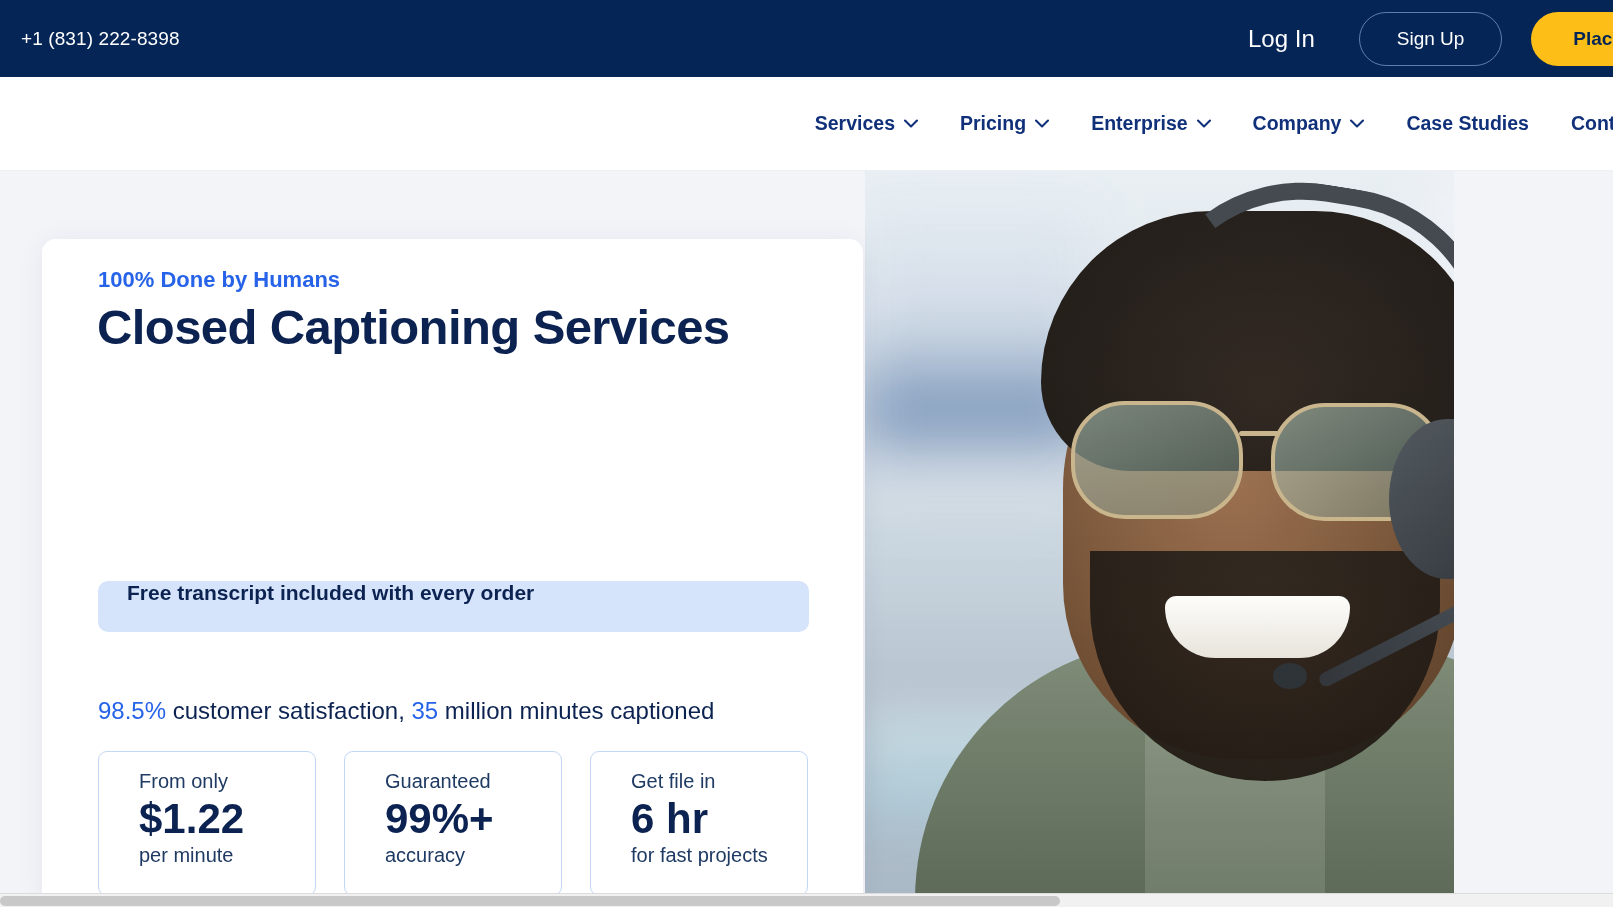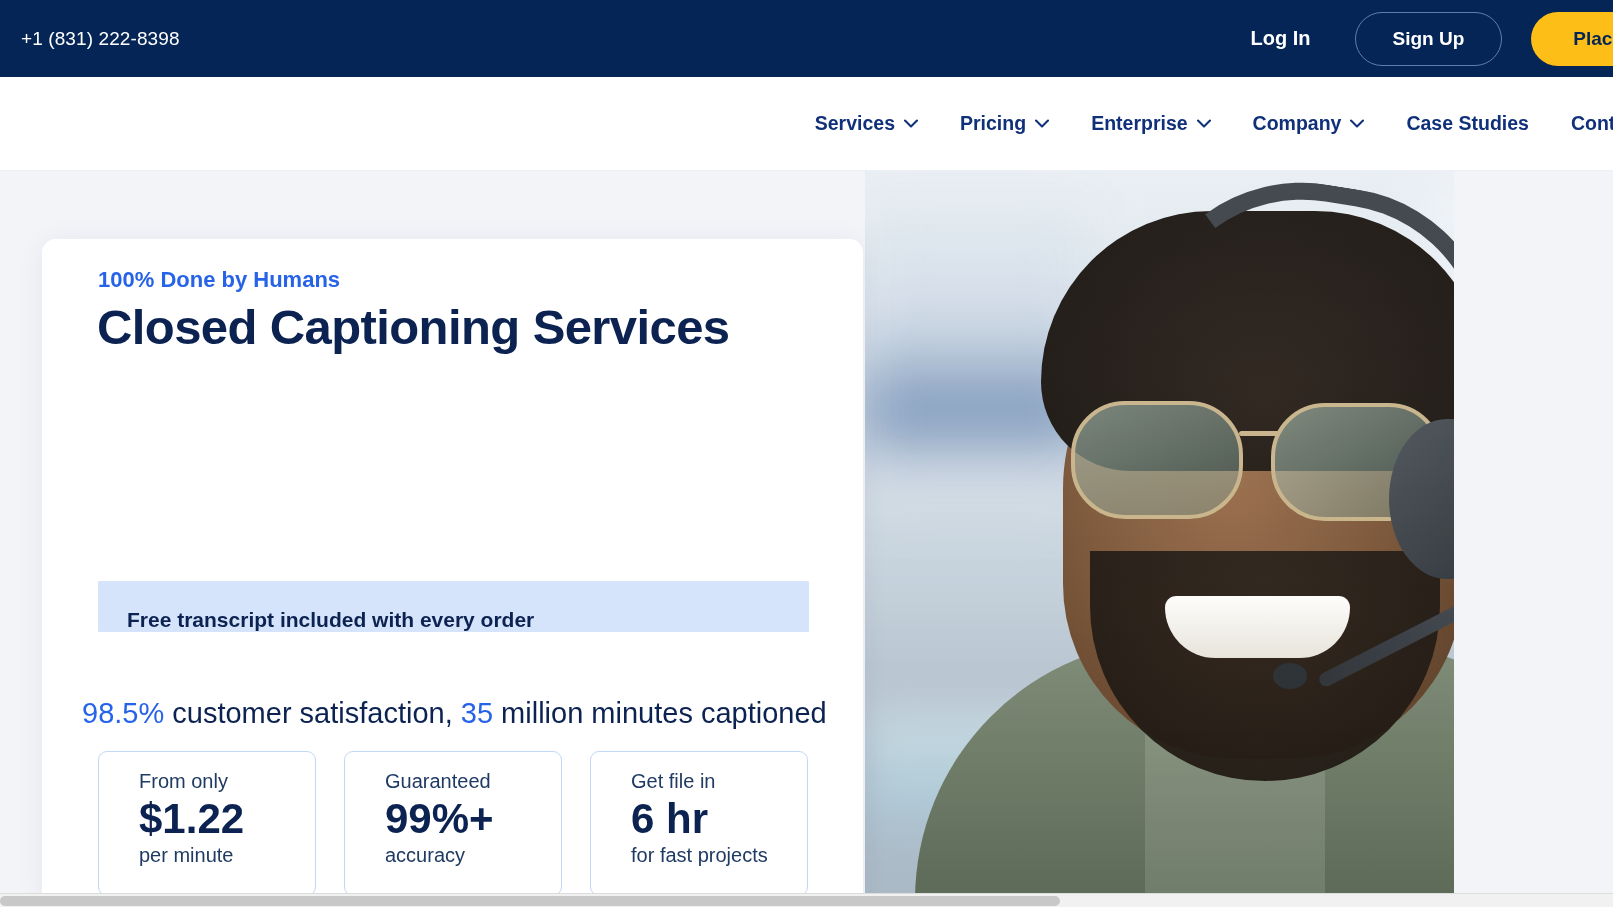--- a/index.html
+++ b/index.html
@@ -28,31 +28,31 @@
     white-space: nowrap;
   }
   .topbar-right {
     margin-left: auto;
     display: flex; align-items: center;
     height: 100%;
     padding-right: 0;
   }
   .login-link {
     color: #ffffff;
-    font-size: 20px;
-    font-weight: 700;
+    font-size: 24px;
+    font-weight: 400;
     margin-right: 44px;
     white-space: nowrap;
   }
   .signup-btn {
     border: 1.5px solid #5d7fae;
     border-radius: 40px;
     color: #ffffff;
     font-size: 19px;
-    font-weight: 700;
+    font-weight: 400;
     padding: 15px 37px;
     background: transparent;
     white-space: nowrap;
   }
   .place-btn {
     margin-left: 29px;
     background: #fdbf17;
     color: #042556;
     font-size: 19px;
     font-weight: 700;
@@ -269,33 +269,33 @@
     color: #0c2352;
     font-size: 49px;
     font-weight: 700;
     letter-spacing: -0.6px;
     white-space: nowrap;
   }
   .free-banner {
     position: absolute; left: 56px; top: 342px;
     width: 711px; height: 51px;
     background: #d5e4fb;
-    border-radius: 1px;
-    display: flex; align-items: flex-end;
+    border-radius: 10px;
+    display: flex; align-items: flex-start;
   }
   .free-banner span {
     margin-left: 29px;
     color: #0c2352;
     font-size: 21px;
     font-weight: 700;
     white-space: nowrap;
   }
   .stat-line {
-    position: absolute; left: 40px; top: 458px;
-    font-size: 29px;
+    position: absolute; left: 56px; top: 458px;
+    font-size: 24px;
     color: #0c2352;
     font-weight: 400;
     white-space: nowrap;
   }
   .stat-line .hl { color: #2663e8; font-weight: 500; }
 
   .cards {
     position: absolute; left: 56px; top: 512px;
     display: flex; gap: 28px;
   }

